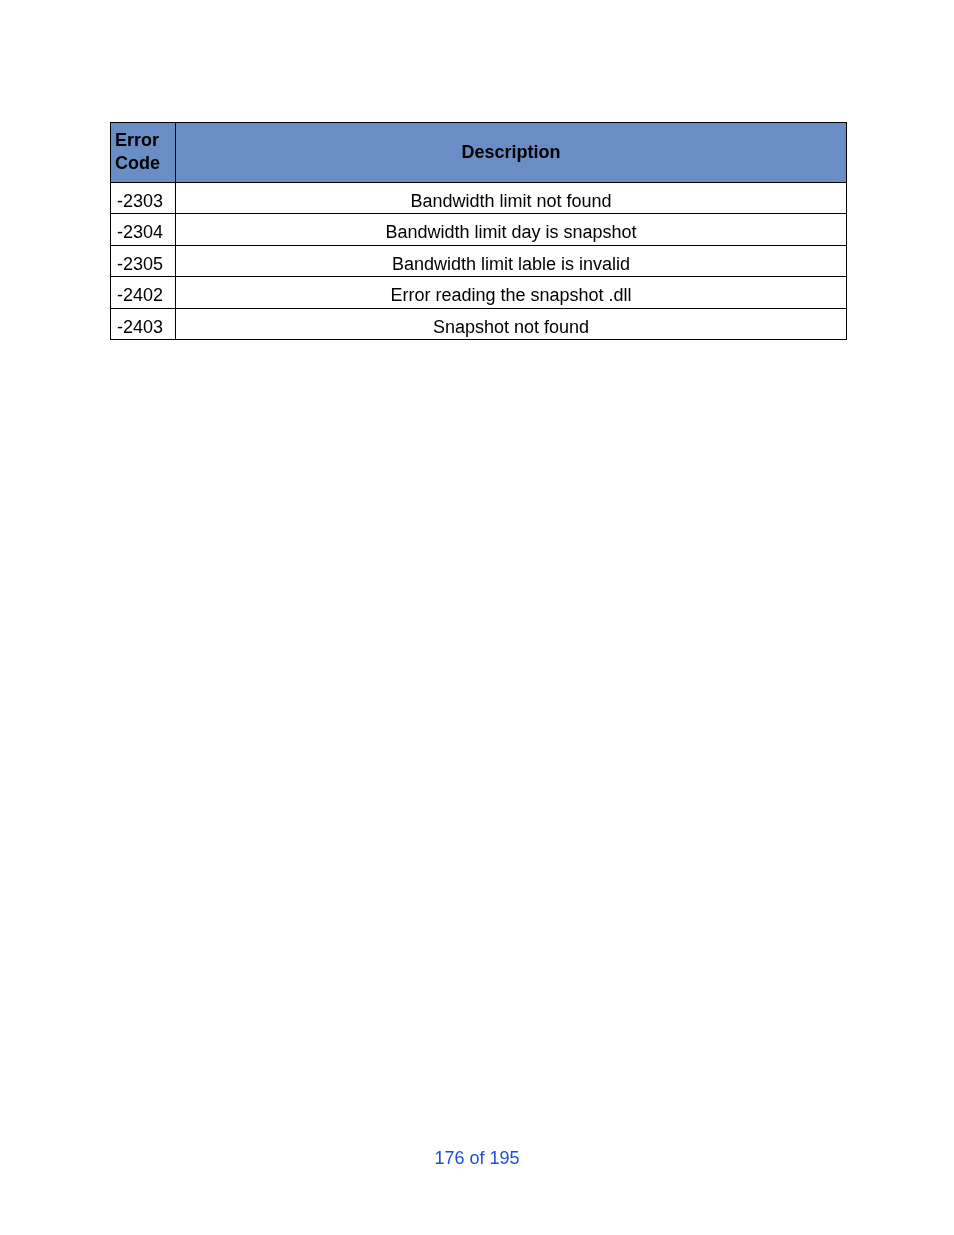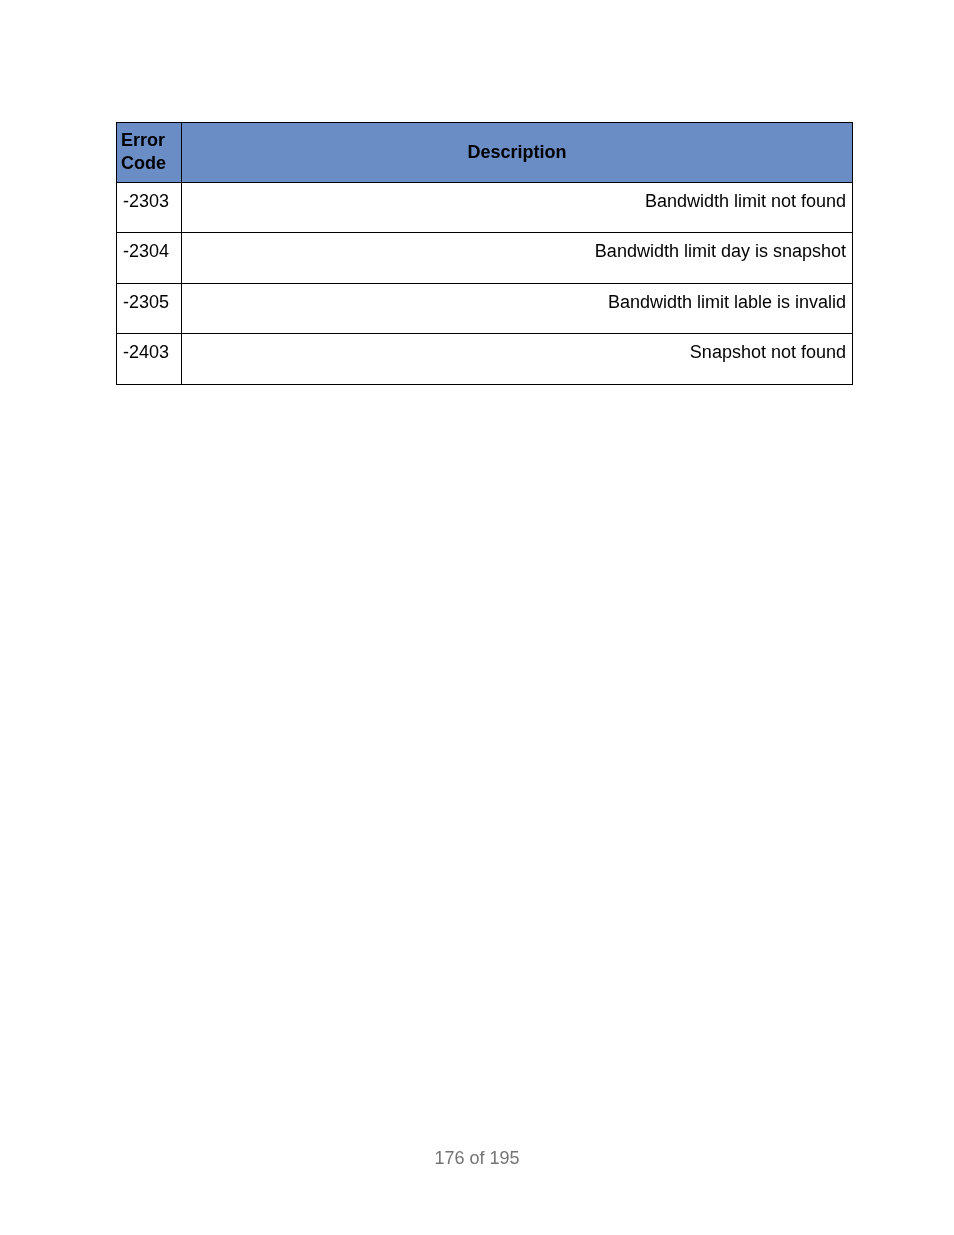--- a/index.html
+++ b/index.html
@@ -12,21 +12,21 @@
     color: #000000;
     position: relative;
   }
   .page {
     position: relative;
     width: 954px;
     height: 1235px;
   }
   .table-wrap {
     position: absolute;
-    left: 116px;
+    left: 110px;
     top: 122px;
     width: 737px;
   }
   table.error-table {
     border-collapse: collapse;
     width: 100%;
     table-layout: fixed;
   }
   table.error-table col.code-col { width: 65px; }
   table.error-table col.desc-col { width: auto; }
@@ -42,40 +42,40 @@
   }
   table.error-table th.code-head {
     text-align: left;
   }
   table.error-table th.desc-head {
     text-align: center;
   }
   table.error-table td {
     border: 1.5px solid #000000;
     font-size: 18px;
-    padding: 7px 6px 20px 6px;
+    padding: 7px 6px 1px 6px;
     line-height: 1.25;
     vertical-align: middle;
     color: #000000;
   }
   table.error-table td.code-cell {
     text-align: left;
     white-space: nowrap;
   }
   table.error-table td.desc-cell {
-    text-align: right;
+    text-align: center;
   }
   .page-footer {
     position: absolute;
     left: 0;
     width: 954px;
     top: 1148px;
     text-align: center;
     font-size: 18px;
-    color: #737373;
+    color: #1d4ed8;
   }
 </style>
 </head>
 <body>
 
 <div class="page">
 
   <div class="table-wrap">
     <table class="error-table">
       <colgroup>
@@ -95,20 +95,24 @@
         </tr>
         <tr>
           <td class="code-cell">-2304</td>
           <td class="desc-cell">Bandwidth limit day is snapshot</td>
         </tr>
         <tr>
           <td class="code-cell">-2305</td>
           <td class="desc-cell">Bandwidth limit lable is invalid</td>
         </tr>
         <tr>
+          <td class="code-cell">-2402</td>
+          <td class="desc-cell">Error reading the snapshot .dll</td>
+        </tr>
+        <tr>
           <td class="code-cell">-2403</td>
           <td class="desc-cell">Snapshot not found</td>
         </tr>
       </tbody>
     </table>
   </div>
 
   <div class="page-footer">176 of 195</div>
 </div>
 

